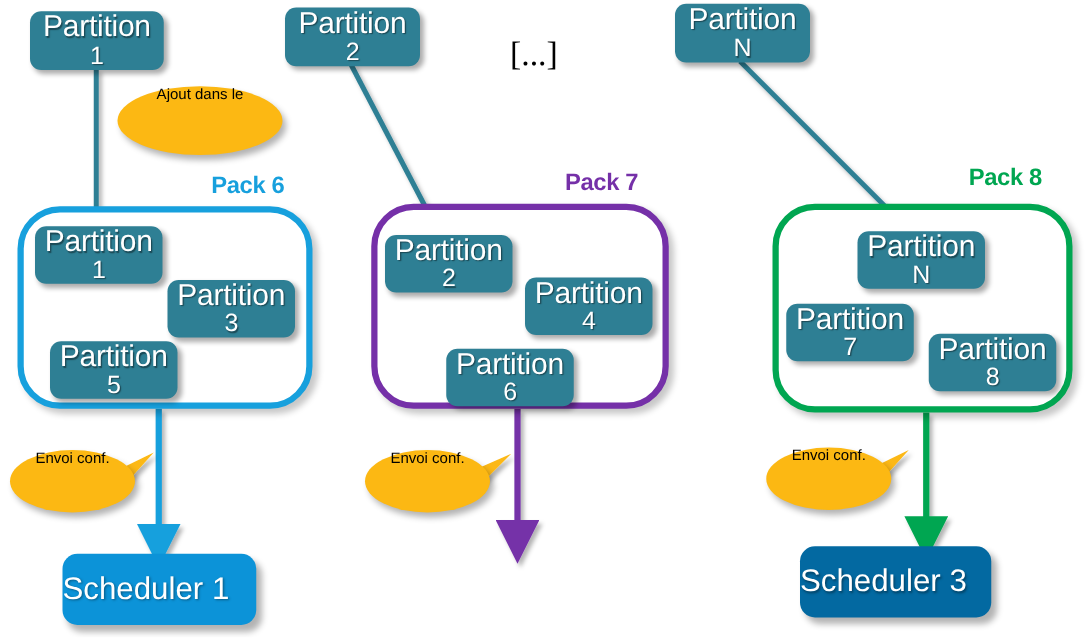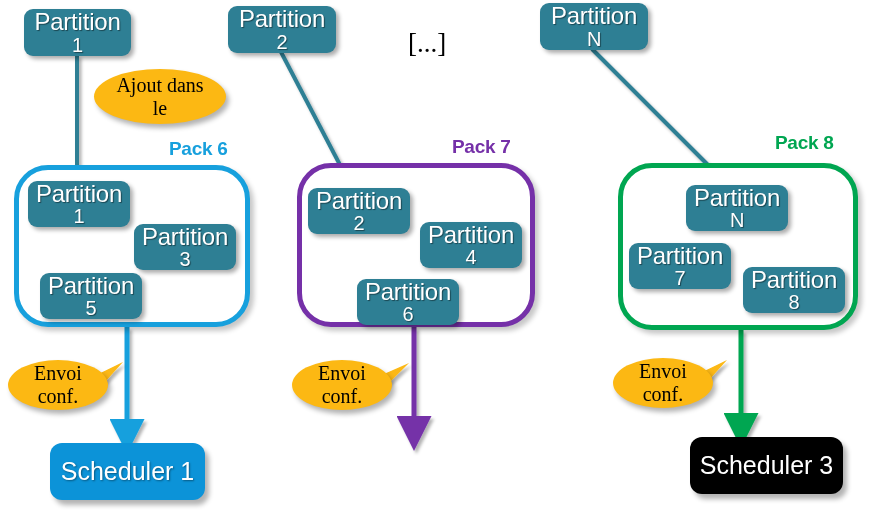--- a/index.html
+++ b/index.html
@@ -46,39 +46,38 @@
     white-space:nowrap;
   }
 
   
   .sched{
     position:absolute;
     border-radius:12px;
     box-shadow:4px 5px 5px rgba(0,0,0,.3);
     color:#ffffff;
     font-size:25px;
-    display:flex;align-items:center;justify-content:center;
+    display:flex;align-items:center;
     text-shadow:1px 1px 2px rgba(0,0,0,.4);
     z-index:6;
     white-space:nowrap;
   }
 
   
   .callout{
     position:absolute;
     background:#fcb813;
     border-radius:50%;
-    display:flex;align-items:center;justify-content:center;
+    display:flex;align-items:flex-start;justify-content:center;
     text-align:center;
     color:#000000;
-    font-size:20px;
+    font-size:12px;
     line-height:1.15;
     box-shadow:3px 4px 5px rgba(0,0,0,.3);
     z-index:8;
-    font-family:Liberation Serif, serif;
   }
   .callout span{display:block;padding:0 8px;}
 
   .ellipsis{
     position:absolute;
     font-size:27px;
     color:#000000;
     z-index:5;
     font-family:"Liberation Serif", serif;
   }
@@ -211,17 +210,17 @@
     <span>Envoi conf.</span>
   </div>
 
   <div class="callout" style="left:613px;top:358px;width:100px;height:50px;">
     <span>Envoi conf.</span>
   </div>
 
   <div class="sched" style="left:50px;top:443px;width:155px;height:57px;background:#0c93d8;">
     <span>Scheduler 1</span>
   </div>
-  <div class="sched" style="left:690px;top:437px;width:153px;height:57px;background:#000000;">
+  <div class="sched" style="left:640px;top:437px;width:153px;height:57px;background:#0369a1;">
     <span>Scheduler 3</span>
   </div>
 
 </div>
 
 </body></html>

